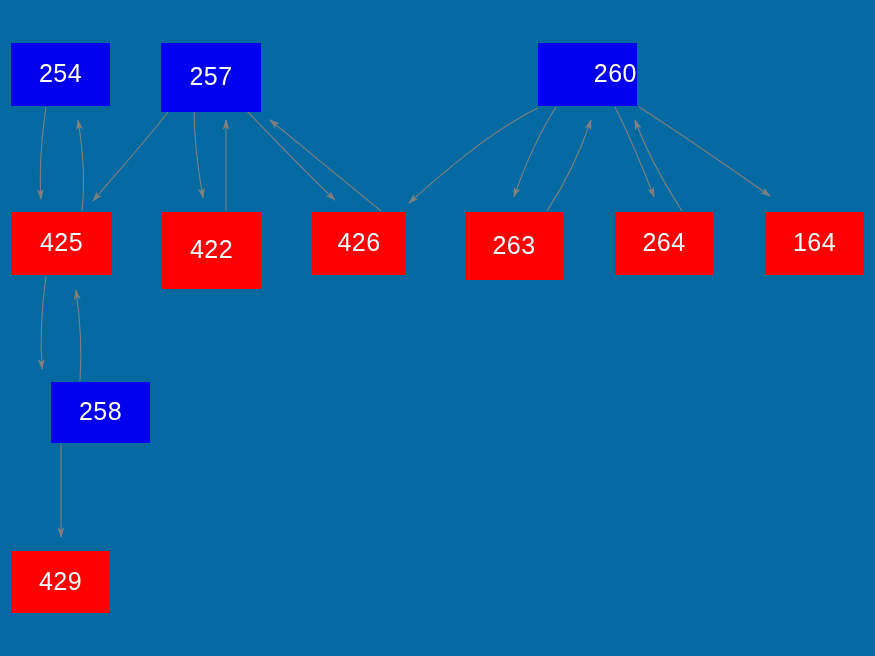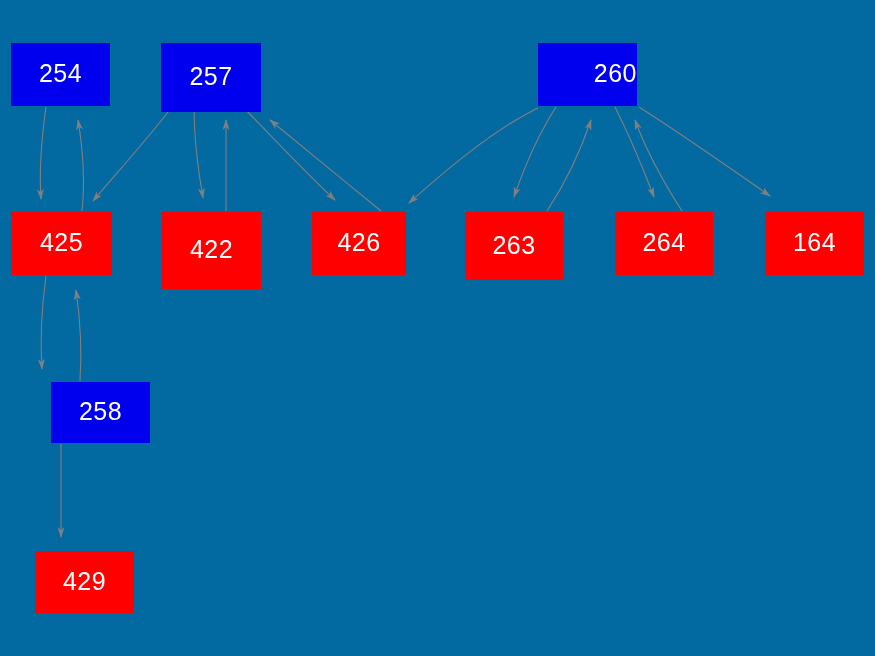--- a/index.html
+++ b/index.html
@@ -95,17 +95,17 @@
       </div>
       <div class="node" style="left: 615px; top: 212px; width: 98px; height: 63px; background: rgb(254, 0, 0); color: rgb(255, 255, 255); justify-content: center;">
         <span class="node-label">264</span>
       </div>
       <div class="node" style="left: 765px; top: 212px; width: 99px; height: 63px; background: rgb(254, 0, 0); color: rgb(255, 255, 255);">
         <span class="node-label">164</span>
       </div>
       <div class="node" style="left: 11px; top: 382px; width: 99px; height: 61px; background: rgb(0, 0, 238); color: rgb(255, 255, 255); margin-left: 40px;">
         <span class="node-label">258</span>
       </div>
-      <div class="node" style="left: 11px; top: 551px; width: 99px; height: 62px; background: rgb(254, 0, 0); color: rgb(255, 255, 255); margin-left: 24px;">
+      <div class="node" style="left: 11px; top: 551px; width: 99px; height: 62px; background: rgb(254, 0, 0); color: rgb(255, 255, 255);">
         <span class="node-label">429</span>
       </div>
     </div>
 </div>
 
 </body></html>

